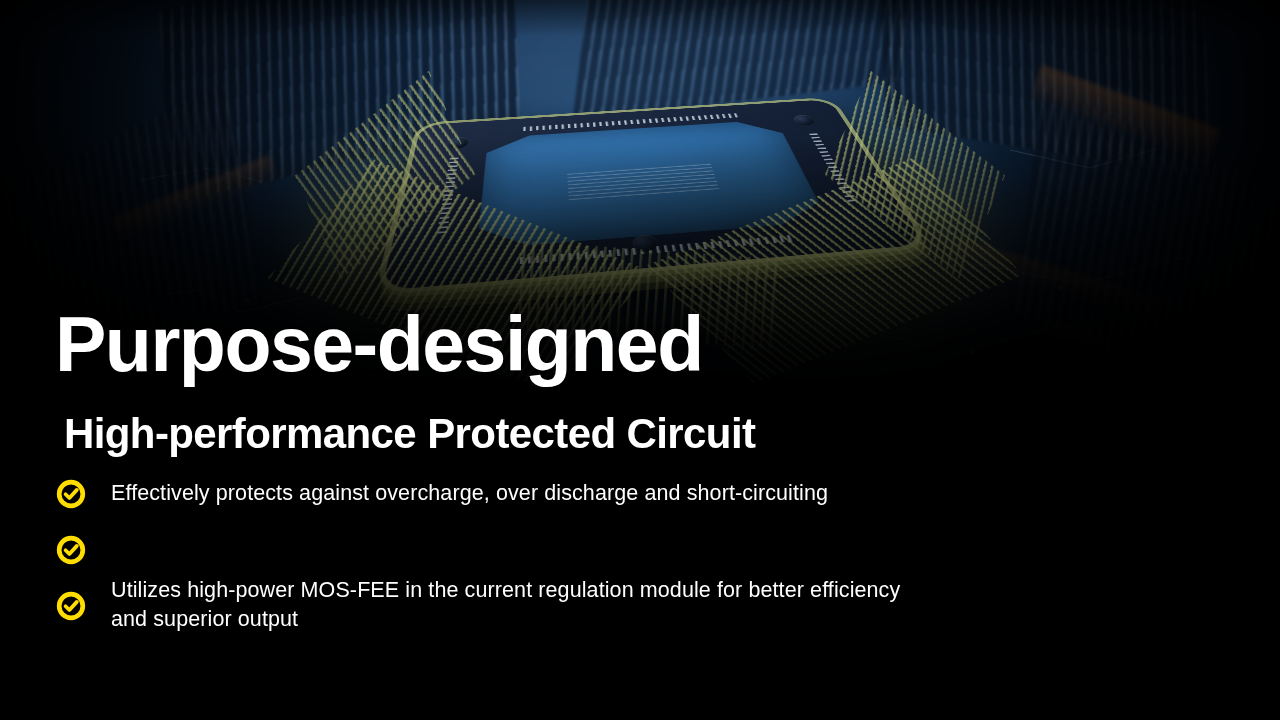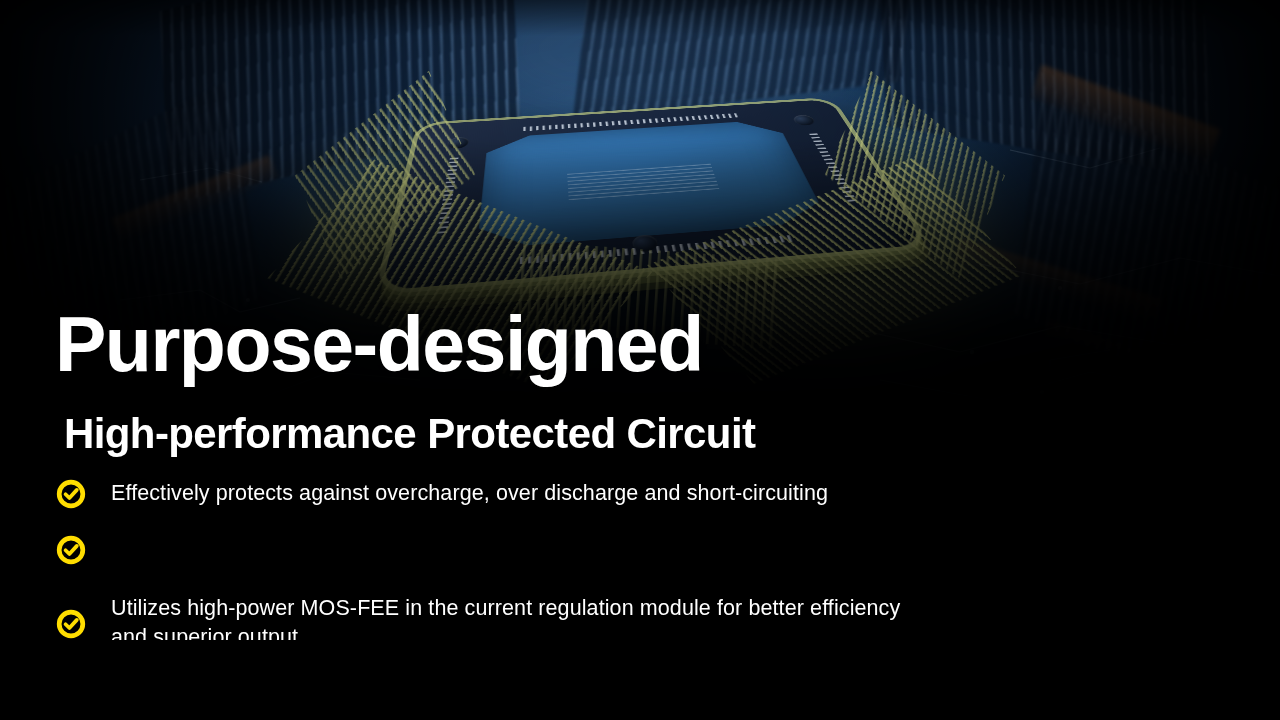--- a/index.html
+++ b/index.html
@@ -293,21 +293,21 @@
   }
 
   .bullet {
     position: absolute;
     display: flex;
     align-items: center;
     gap: 25px;
   }
   .bullet-0 { top: 0px; }
   .bullet-1 { top: 56px; }
-  .bullet-2 { top: 116px; }
+  .bullet-2 { top: 98px; }
 
   .check-icon {
     flex: 0 0 auto;
     width: 30px;
     height: 30px;
     margin-top: 1px;
     display: block;
   }
 
   .bullet-text {

